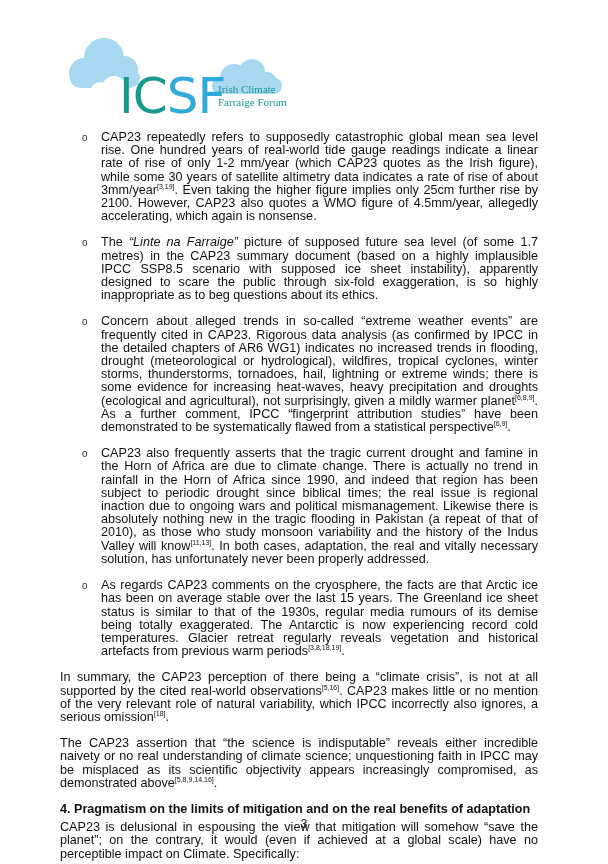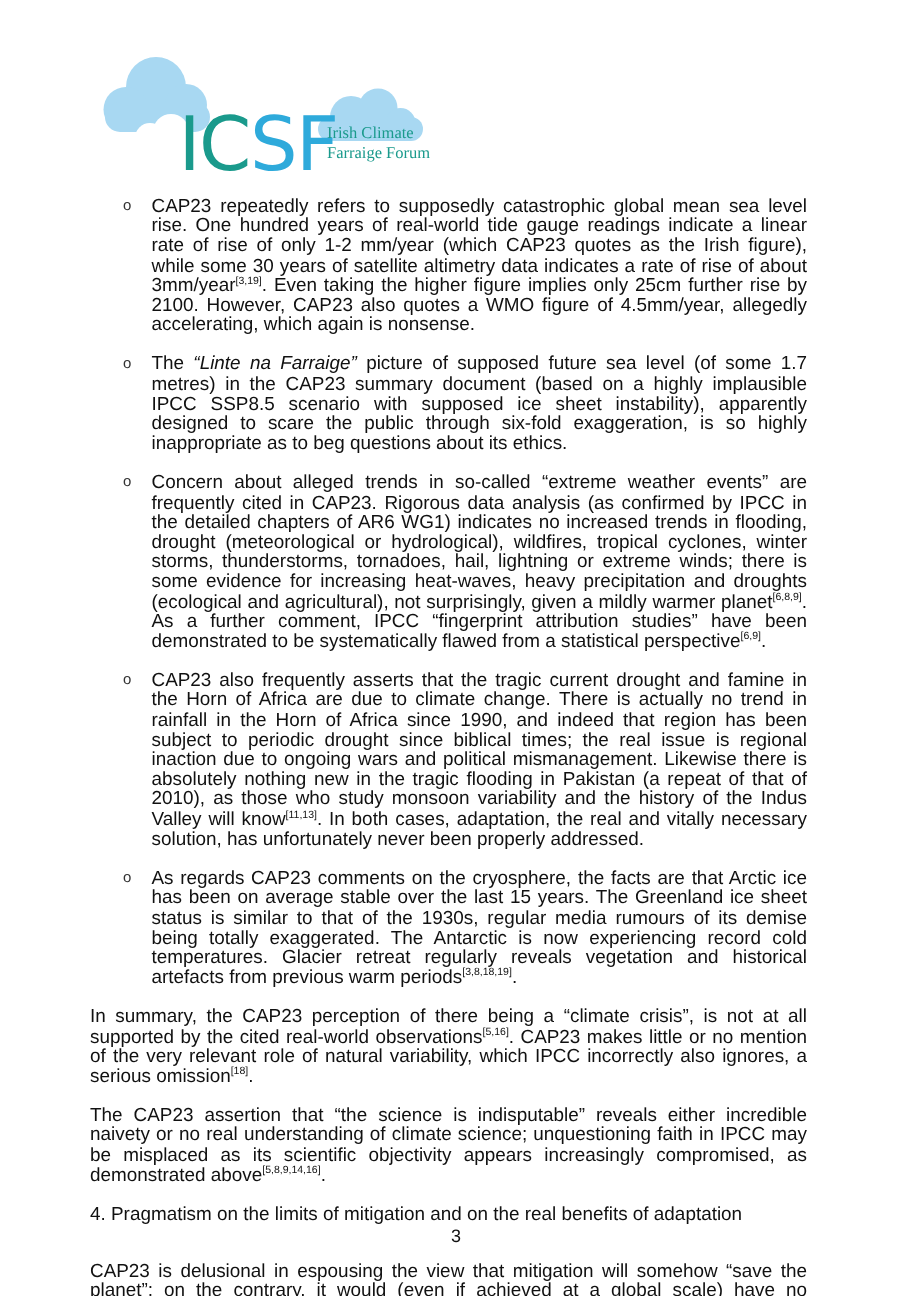--- a/index.html
+++ b/index.html
@@ -27,21 +27,21 @@
     }
     .bullets { list-style: none; margin: 0; padding: 0 0 0 21px; }
     .bullets li { position: relative; margin: 0 0 13px 0; }
     .bullets li .marker {
       position: absolute; left: -19px; top: 0; font-size: 10px; color: #333;
     }
     sup { font-size: 7px; line-height: 0; vertical-align: 5px; }
     .para {
       position: relative; left: -20px; width: 478px; margin: 0 0 13px 0;
     }
-    .heading { font-weight: normal; margin-bottom: 25px; position: relative; left: -20px; width: 478px; }
+    .heading { font-weight: bold; margin-bottom: 5px; position: relative; left: -20px; width: 478px; }
     .page-num {
       position: absolute; left: 0; width: 608px; top: 817px;
       text-align: center; font-size: 12px;
     }
     em { font-style: italic; margin-top: 28px; }
   </style>
 </head>
 <body>
 
 <div class="logo">

